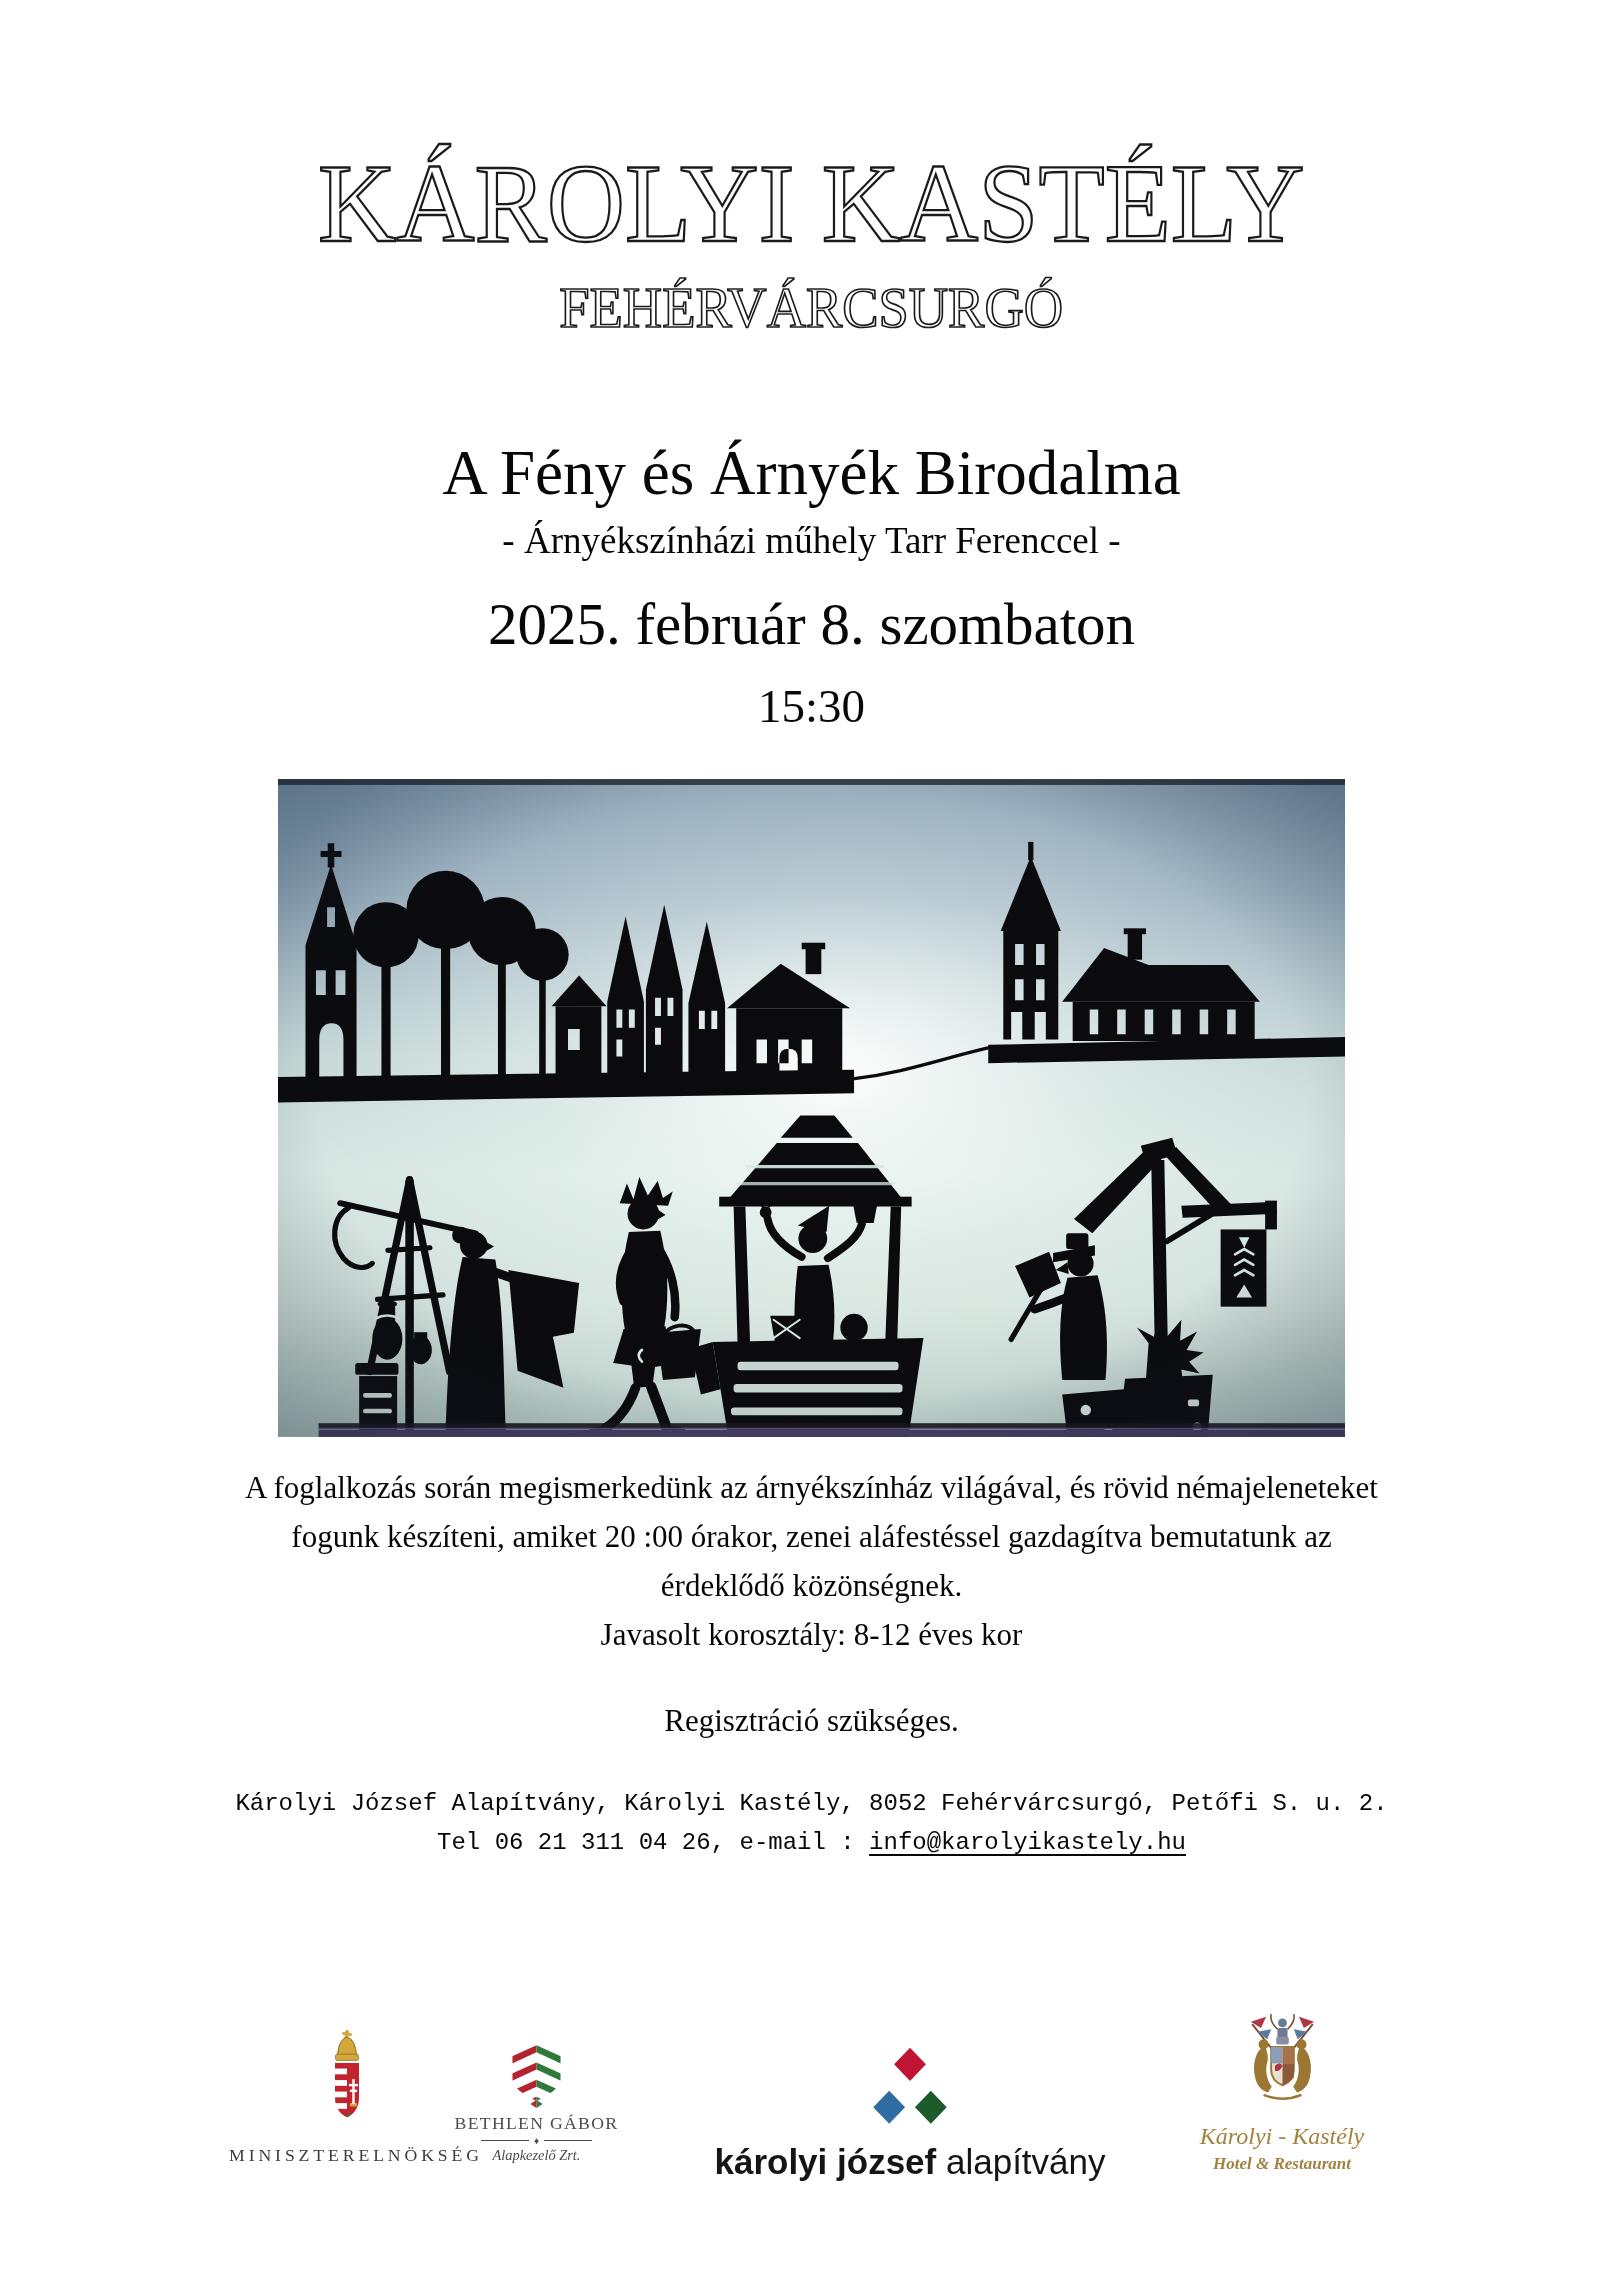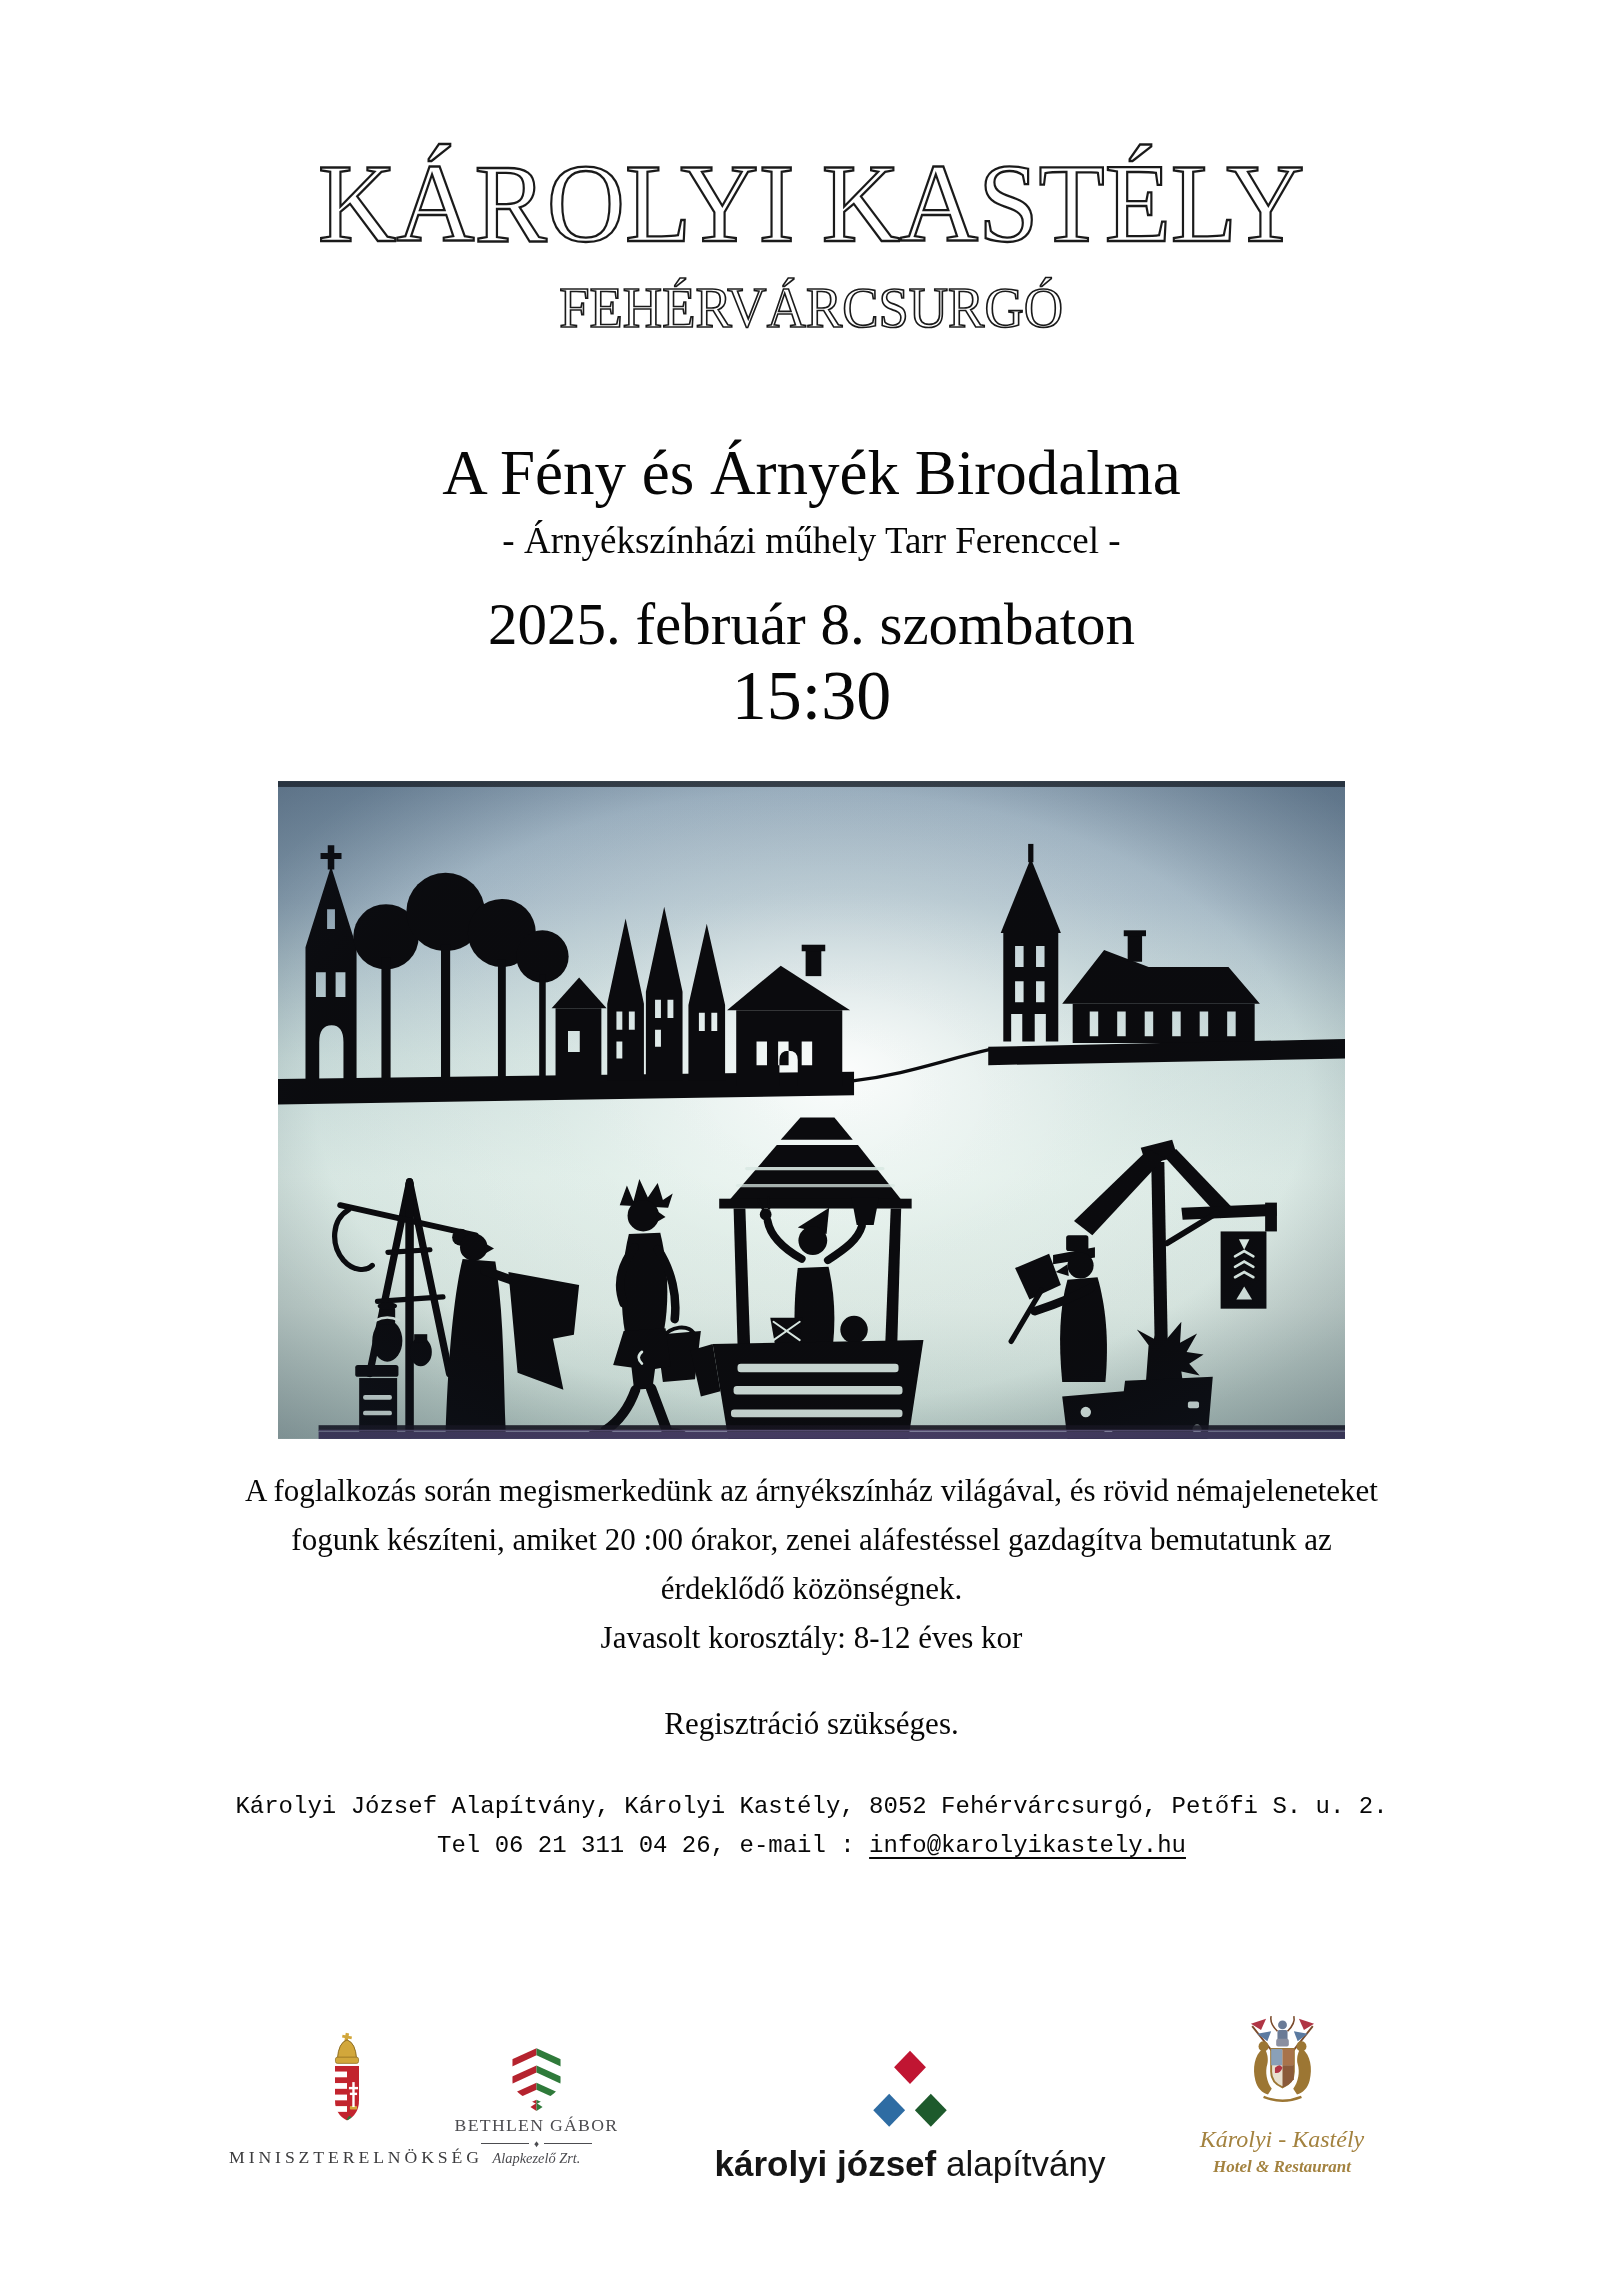--- a/index.html
+++ b/index.html
@@ -8,21 +8,21 @@
     position:relative;width:1623px;height:2295px;margin:0 auto;
     background:#ffffff;overflow:hidden;box-sizing:border-box;
     padding-top:58px;text-align:center;color:#070707;
     font-family:"Liberation Serif","DejaVu Serif",serif;
   }
   svg{display:block;}
   .center-svg{margin:0 auto;}
   .event-title{margin-top:92px;font-size:63px;line-height:1.12;}
   .event-subtitle{margin-top:10.5px;font-size:37px;line-height:1.2;}
   .event-date{margin-top:27.5px;font-size:59px;line-height:1.12;}
-  .event-time{font-size:70px;line-height:1.12;}
+  .event-time{font-size:47px;line-height:1.12;margin-top:23px;}
   .photo{position:relative;width:1067px;height:658px;margin:46px auto 0;}
   .desc{margin-top:27.5px;font-size:31px;line-height:1.58;}
   .reg{margin-top:37px;font-size:31px;line-height:1.58;}
   .contact{margin-top:39px;font-size:24px;line-height:1.62;font-family:Liberation Mono, monospace;}
   .contact a{color:inherit;text-decoration:underline;text-underline-offset:4.6px;text-decoration-thickness:2px;}
   .footer{position:relative;margin-top:137px;height:262px;text-align:left;}
   .logo{position:absolute;text-align:center;}
   .logo-me{left:229px;top:26px;width:236px;}
   .logo-me .lbl{margin-top:7.9px;font-size:17.7px;letter-spacing:3.9px;color:#3c3c3e;white-space:nowrap;}
   .logo-bg{left:450px;top:30px;width:173px;color:#4c4c50;}

